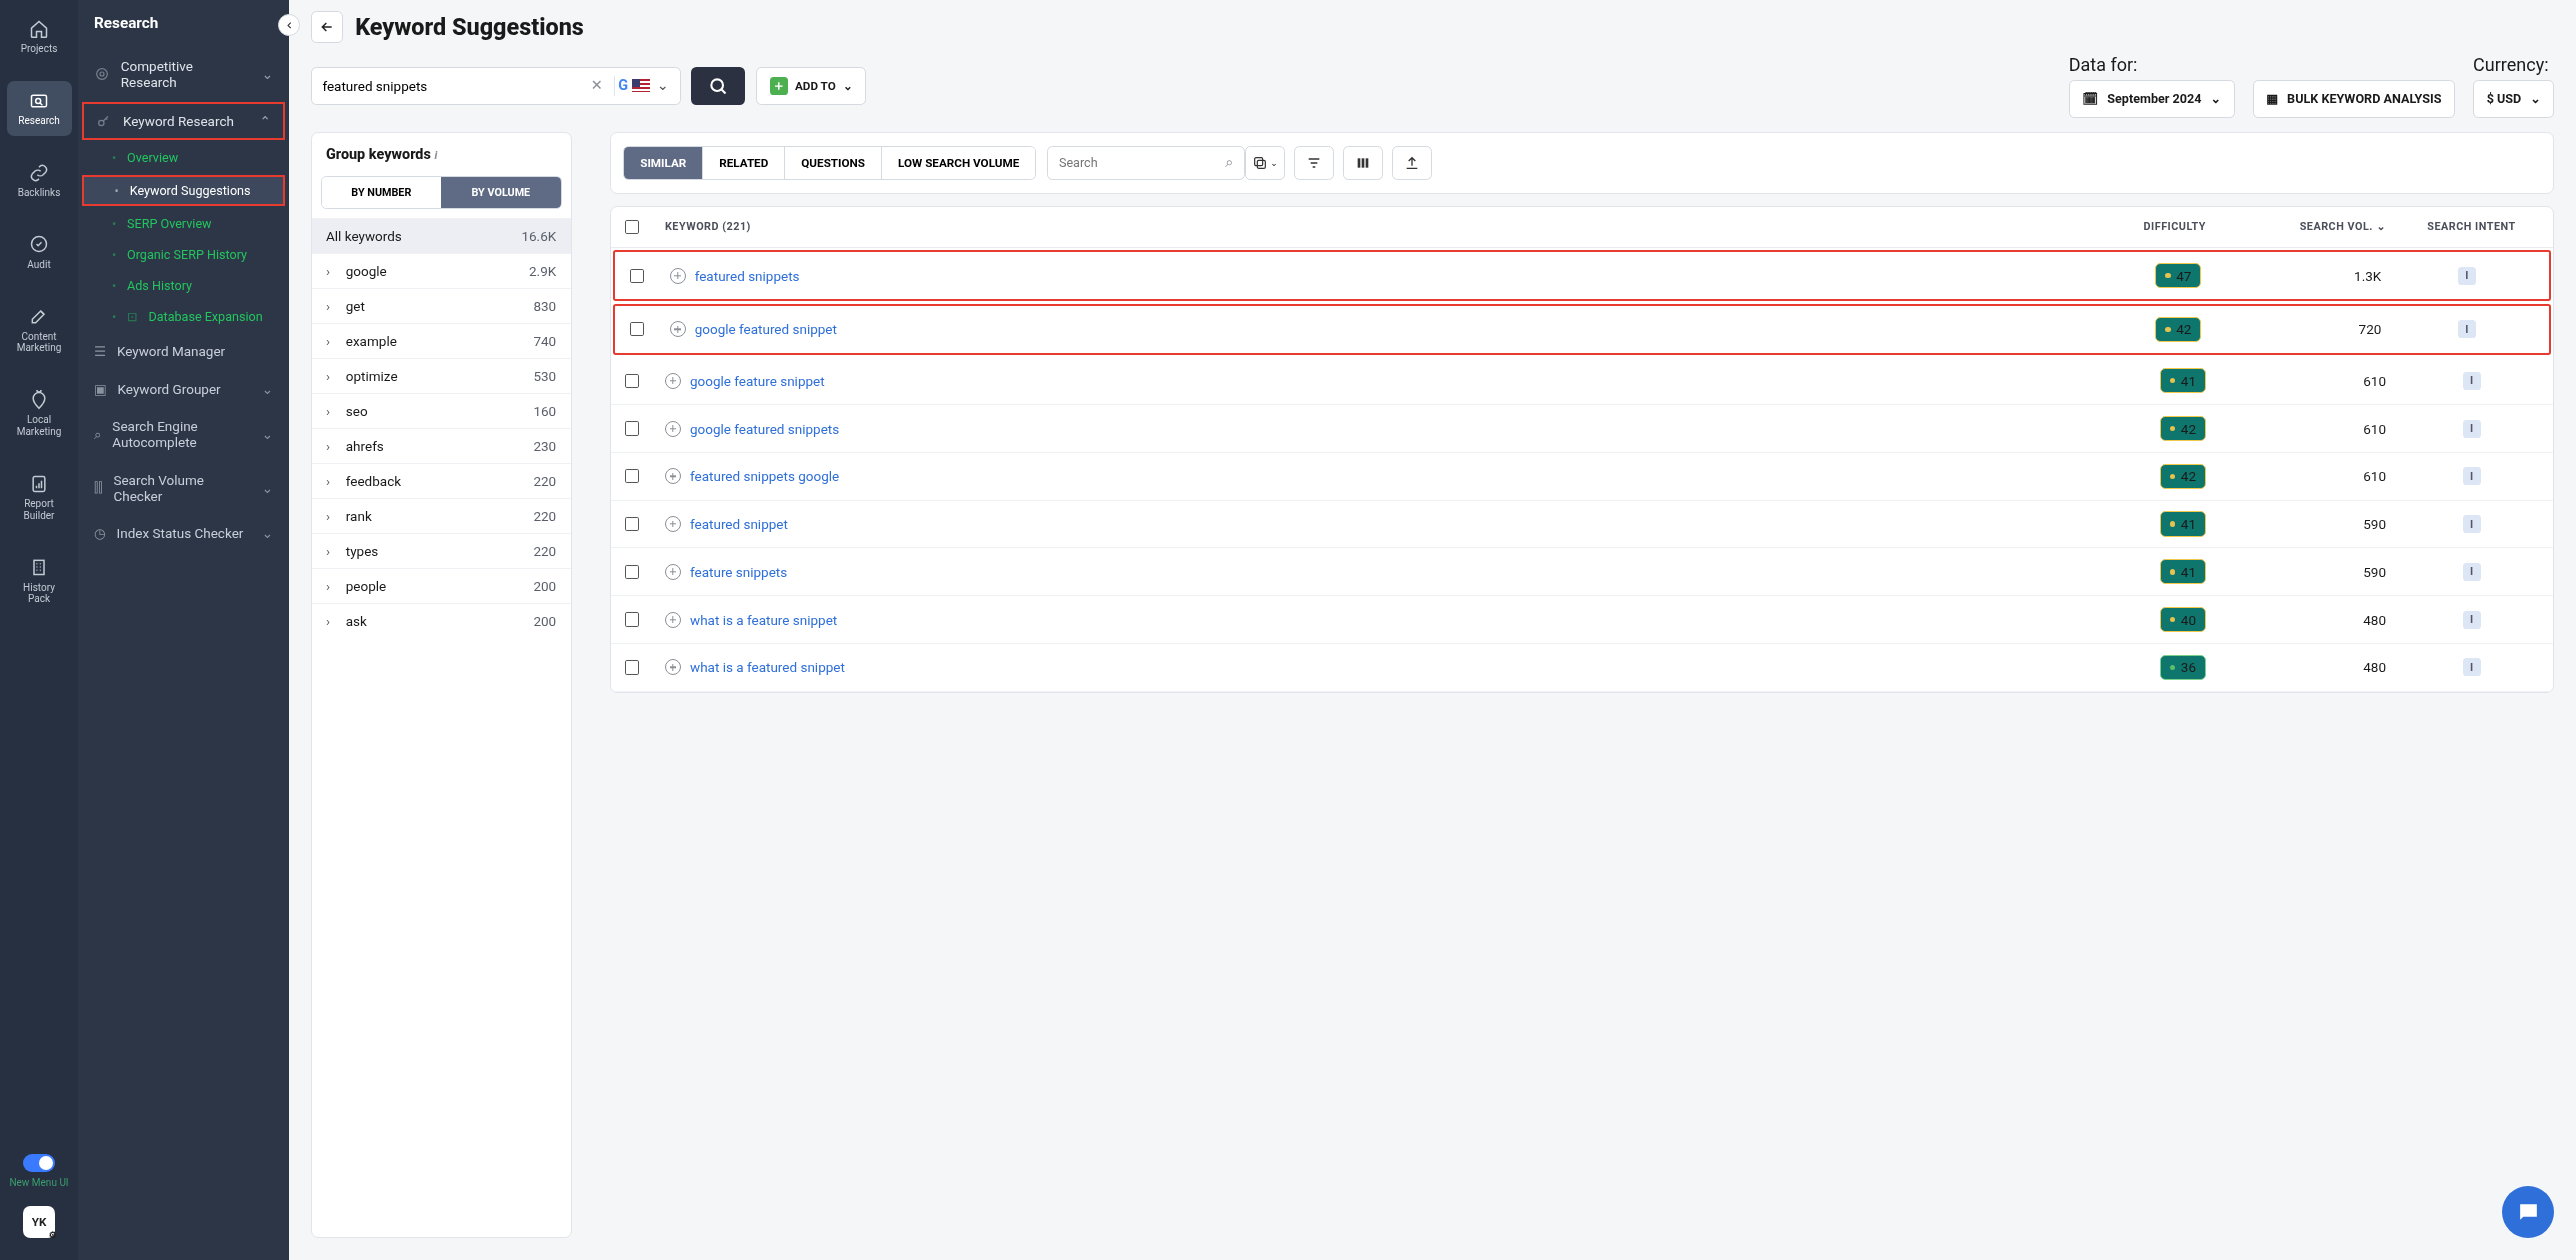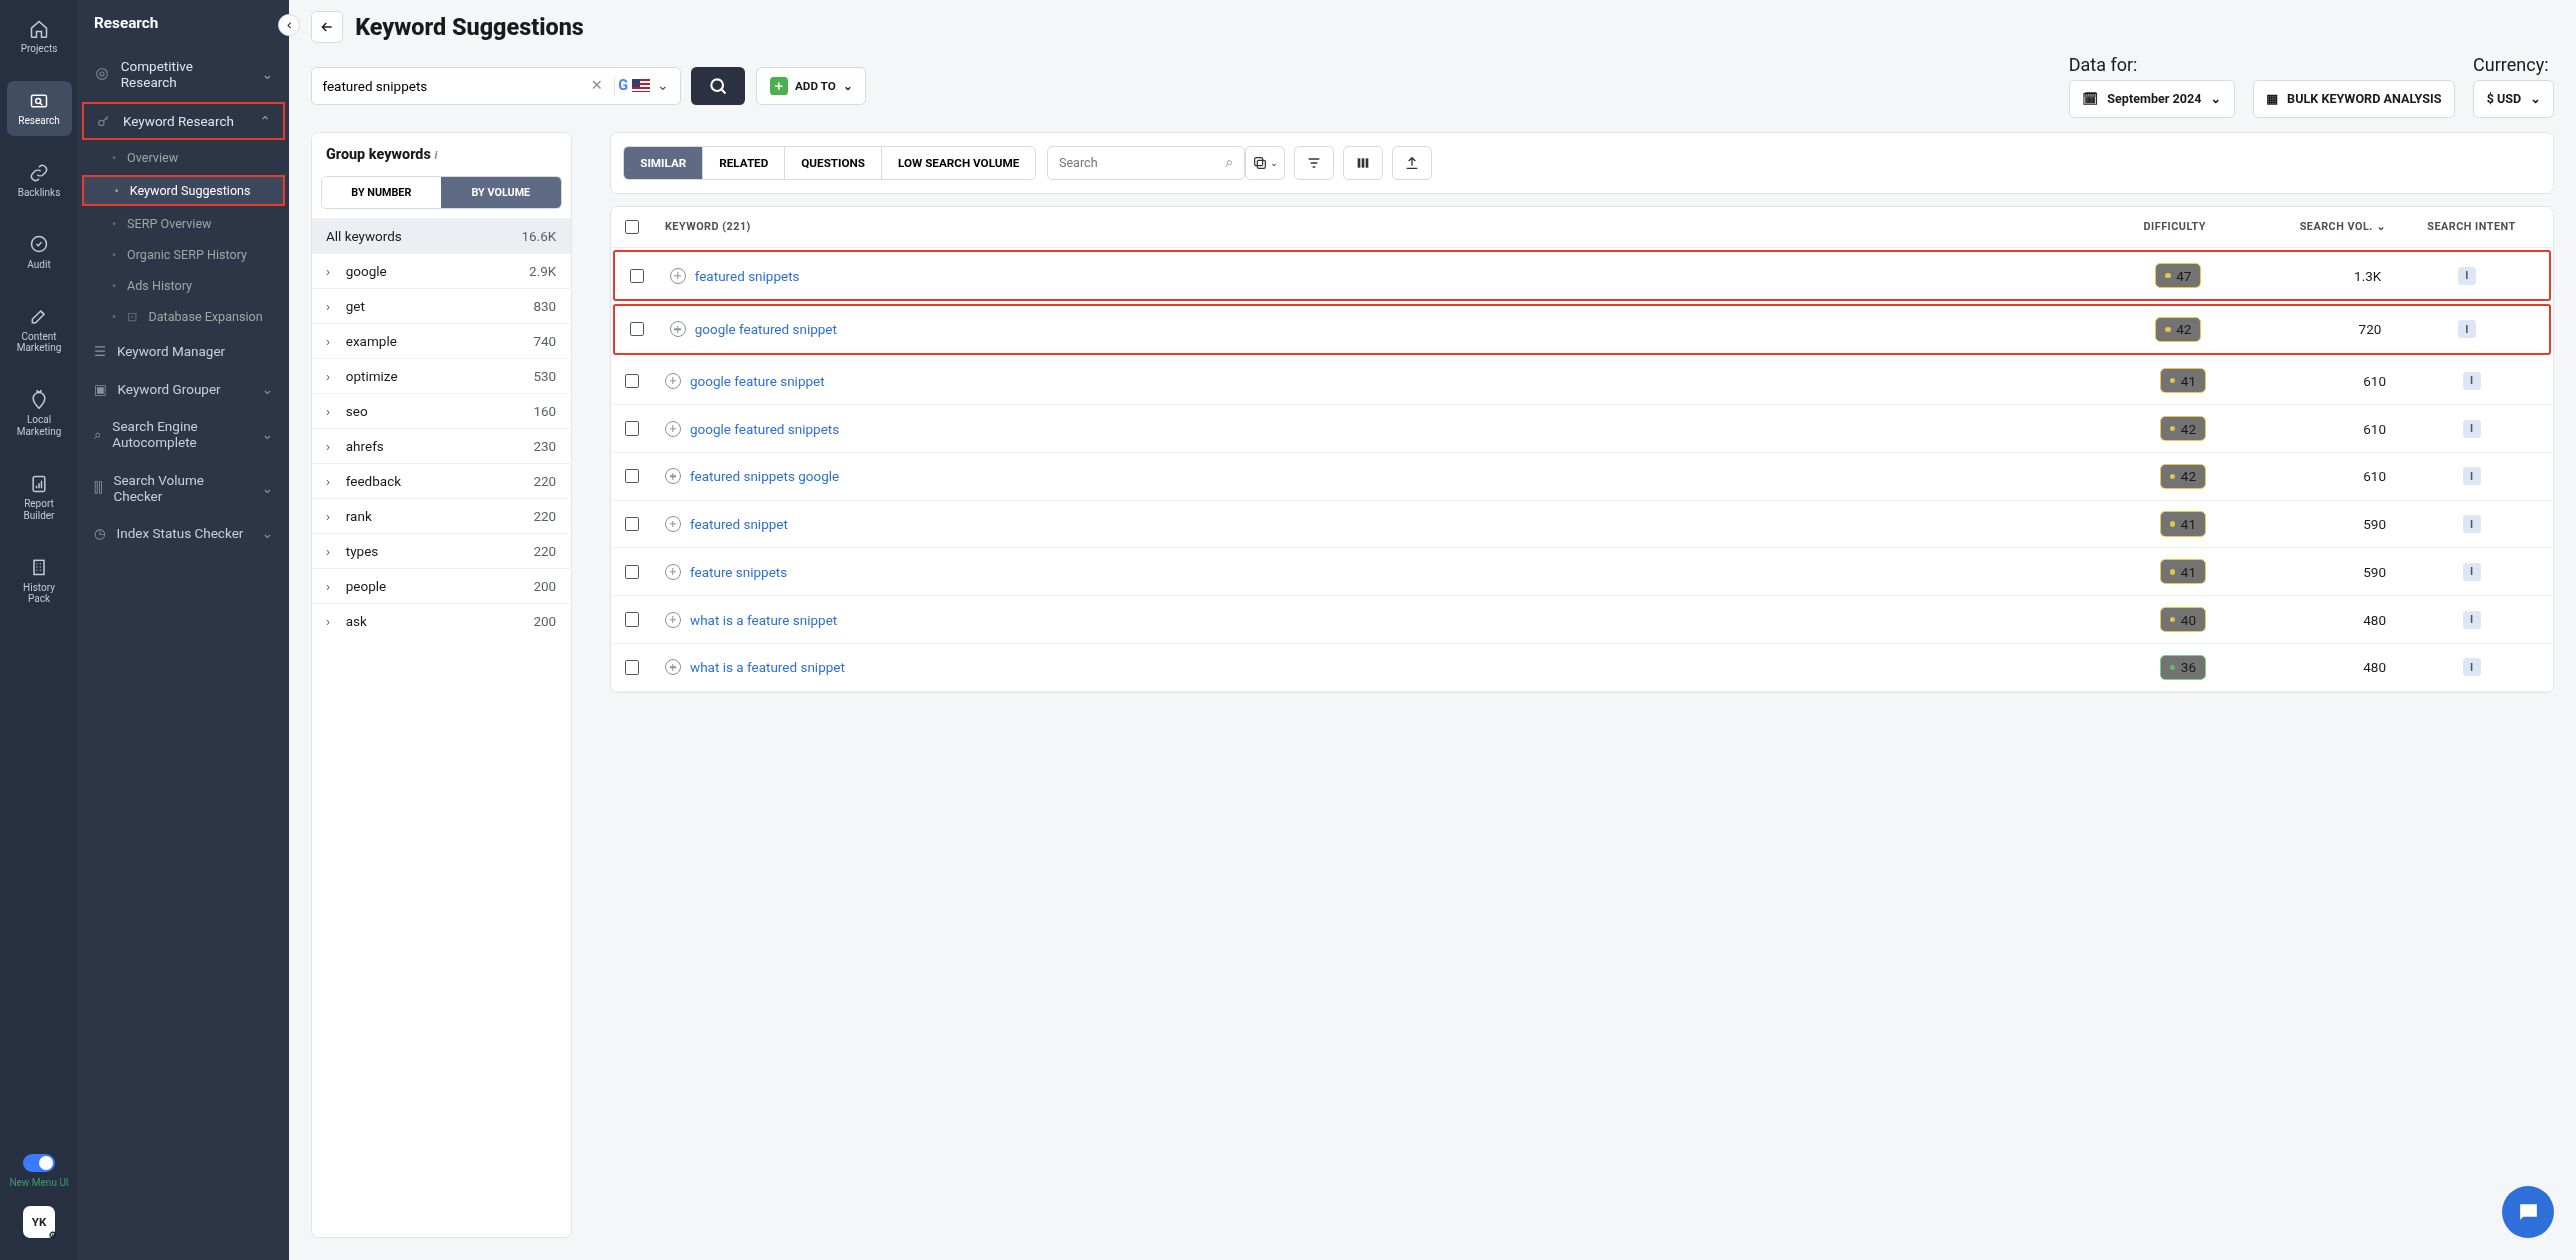--- a/index.html
+++ b/index.html
@@ -21,21 +21,21 @@
 
 
 .menu-sidebar{width:211px;background:#2c3647;color:#dfe3ea;display:flex;flex-direction:column;flex-shrink:0;position:relative}
 .menu-head{padding:14.4px 16px;font-size:15.3px;font-weight:700;color:#fff}
 .collapse-btn{position:absolute;top:14.4px;right:-10.8px;width:21.6px;height:21.6px;background:#fff;border:0.9px solid #d5d9e0;border-radius:50%;display:flex;align-items:center;justify-content:center;cursor:pointer;z-index:5}
 .menu-group{padding:10.8px 16px;display:flex;align-items:center;gap:10.8px;cursor:pointer;font-size:13.5px}
 .menu-group.boxed{border:2.3px solid #e63b2e;margin:1.8px 3.6px;padding:9px 12.6px}
 .menu-group .mg-ico{width:16px;height:16px;opacity:.6}
 .menu-group .chev{margin-left:auto;opacity:.6}
 .submenu{padding-left:0}
-.submenu-item{padding:8px 16px 8px 34px;font-size:12.6px;color:#a3a3a3;cursor:pointer;display:flex;align-items:center;gap:10.8px}
+.submenu-item{padding:8px 16px 8px 34px;font-size:12.6px;color:#22c55e;cursor:pointer;display:flex;align-items:center;gap:10.8px}
 .submenu-item.active{background:#3d485c;color:#fff}
 .submenu-item.boxed{border:2.3px solid #e63b2e;margin:1.8px 3.6px;padding:6.3px 12.6px 6.3px 31px}
 .submenu-item::before{content:'•';opacity:.5}
 .menu-item{padding:10.8px 16px;display:flex;align-items:center;gap:10.8px;cursor:pointer;font-size:13.5px;color:#c9cfd9}
 
 
 .main{flex:1;display:flex;flex-direction:column;overflow:auto;background:#f5f6f8}
 .top-row{display:flex;align-items:center;gap:12.6px;padding:10.8px 21.6px 5.4px}
 .back-btn{width:32px;height:32px;border:0.9px solid #d5d9e0;background:#fff;border-radius:5.4px;display:flex;align-items:center;justify-content:center;cursor:pointer}
 .page-title{font-size:23.4px;font-weight:800}
@@ -86,21 +86,21 @@
 .thead .srt{margin-left:3.6px}
 .trow{padding:10.8px 14.4px;border-bottom:0.9px solid #f0f1f5;font-size:13.5px}
 .trow.hi{border:2.3px solid #e63b2e;margin:2.7px;border-radius:2.7px}
 .kw-cell{display:flex;align-items:center;gap:9px}
 .addcirc{width:16px;height:16px;border:1.6px solid #8a8f98;border-radius:50%;position:relative;cursor:pointer}
 .addcirc::before,.addcirc::after{content:'';position:absolute;background:#8a8f98}
 .addcirc::before{top:3.6px;bottom:3.6px;left:50%;width:1.4px;transform:translateX(-50%)}
 .addcirc::after{left:3.6px;right:3.6px;top:50%;height:1.4px;transform:translateY(-50%)}
 .kw-link{color:#2e6fd9}
 .cbox{width:14.4px;height:14.4px;border:1.6px solid #555;border-radius:1.8px;cursor:pointer}
-.diff-badge{display:inline-flex;align-items:center;gap:5.4px;border:1.4px solid #f0c94a;background:#737373;border-radius:5.4px;padding:3.6px 9px;font-weight:400}
+.diff-badge{display:inline-flex;align-items:center;gap:5.4px;border:1.4px solid #f0c94a;background:#0f766e;border-radius:5.4px;padding:3.6px 9px;font-weight:400}
 .diff-badge.green{border-color:#7bd18a}
 .diff-dot{width:5.4px;height:5.4px;border-radius:50%;background:#e6c24f}
 .diff-badge.green .diff-dot{background:#5bbf6c}
 .vol-cell{text-align:right;font-weight:400}
 .intent-badge{width:18px;height:18px;background:#dce6f5;color:#556;border-radius:3.6px;display:flex;align-items:center;justify-content:center;font-size:10.8px;font-weight:700;margin:0 auto}
 
 .chat-fab{position:fixed;bottom:21.6px;right:21.6px;width:52px;height:52px;background:#2e6fd9;border-radius:50%;display:flex;align-items:center;justify-content:center;cursor:pointer}
 </style>
 </head>
 <body>

